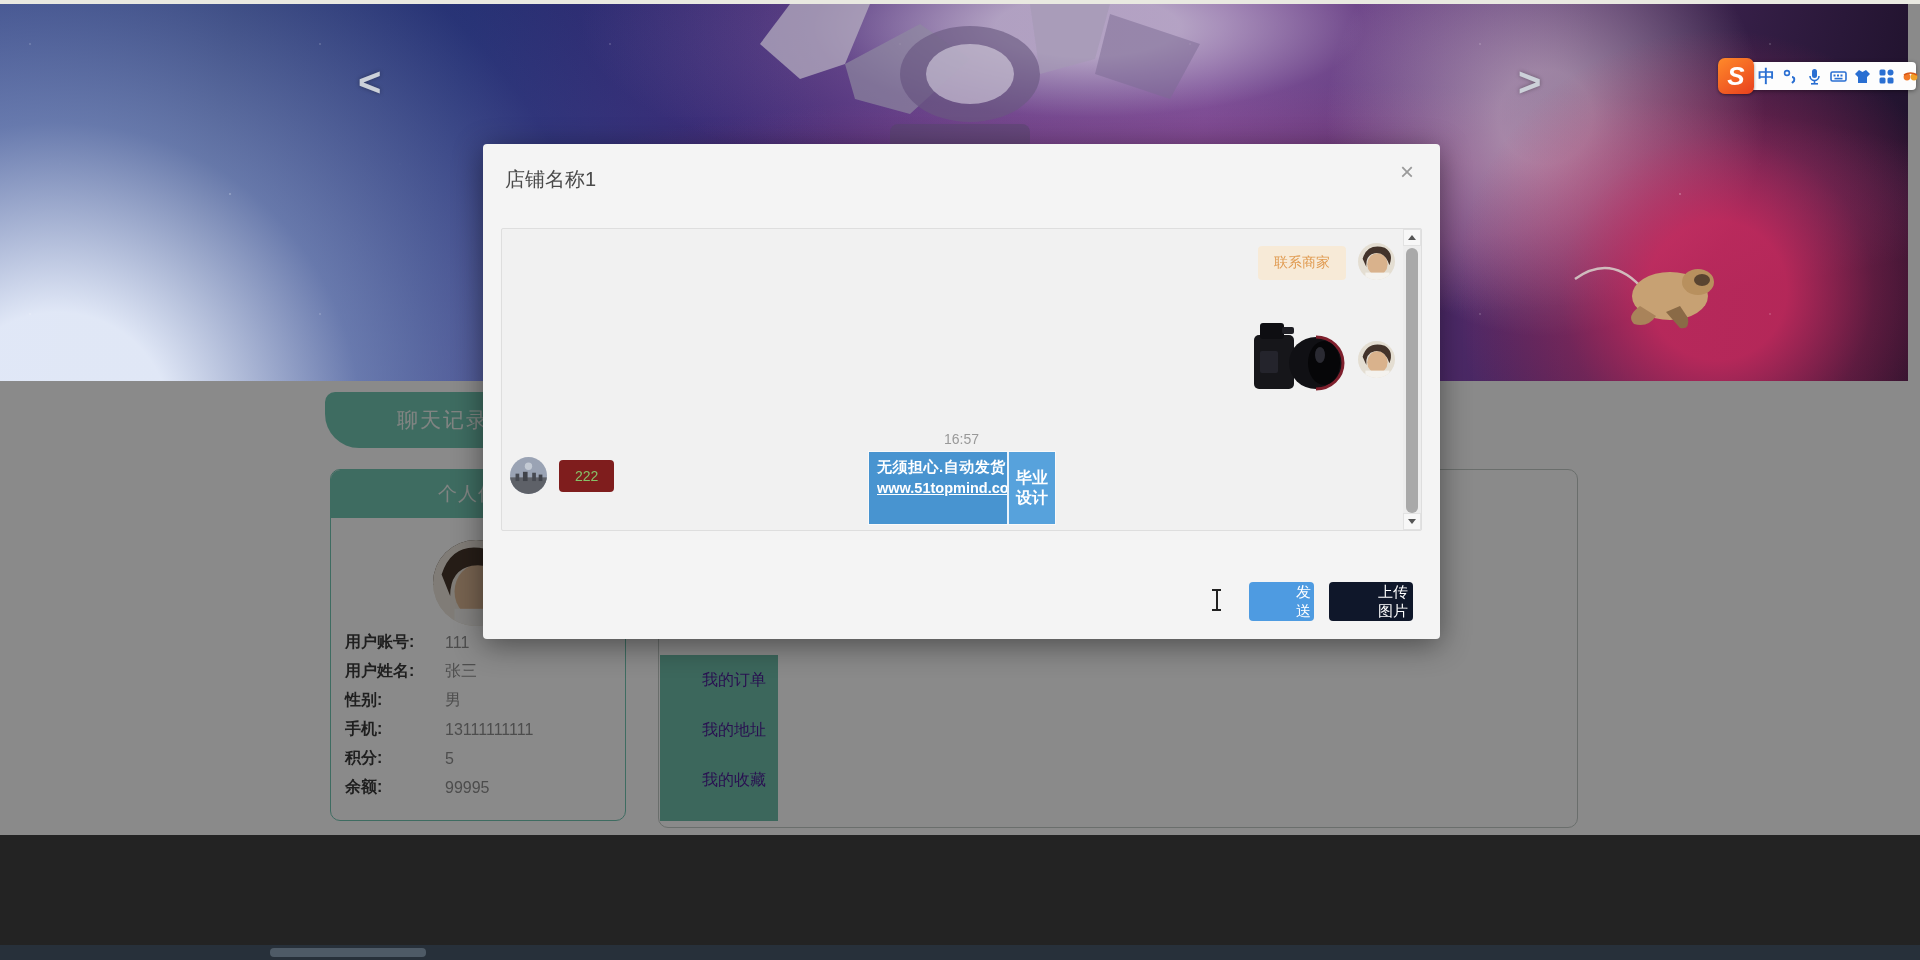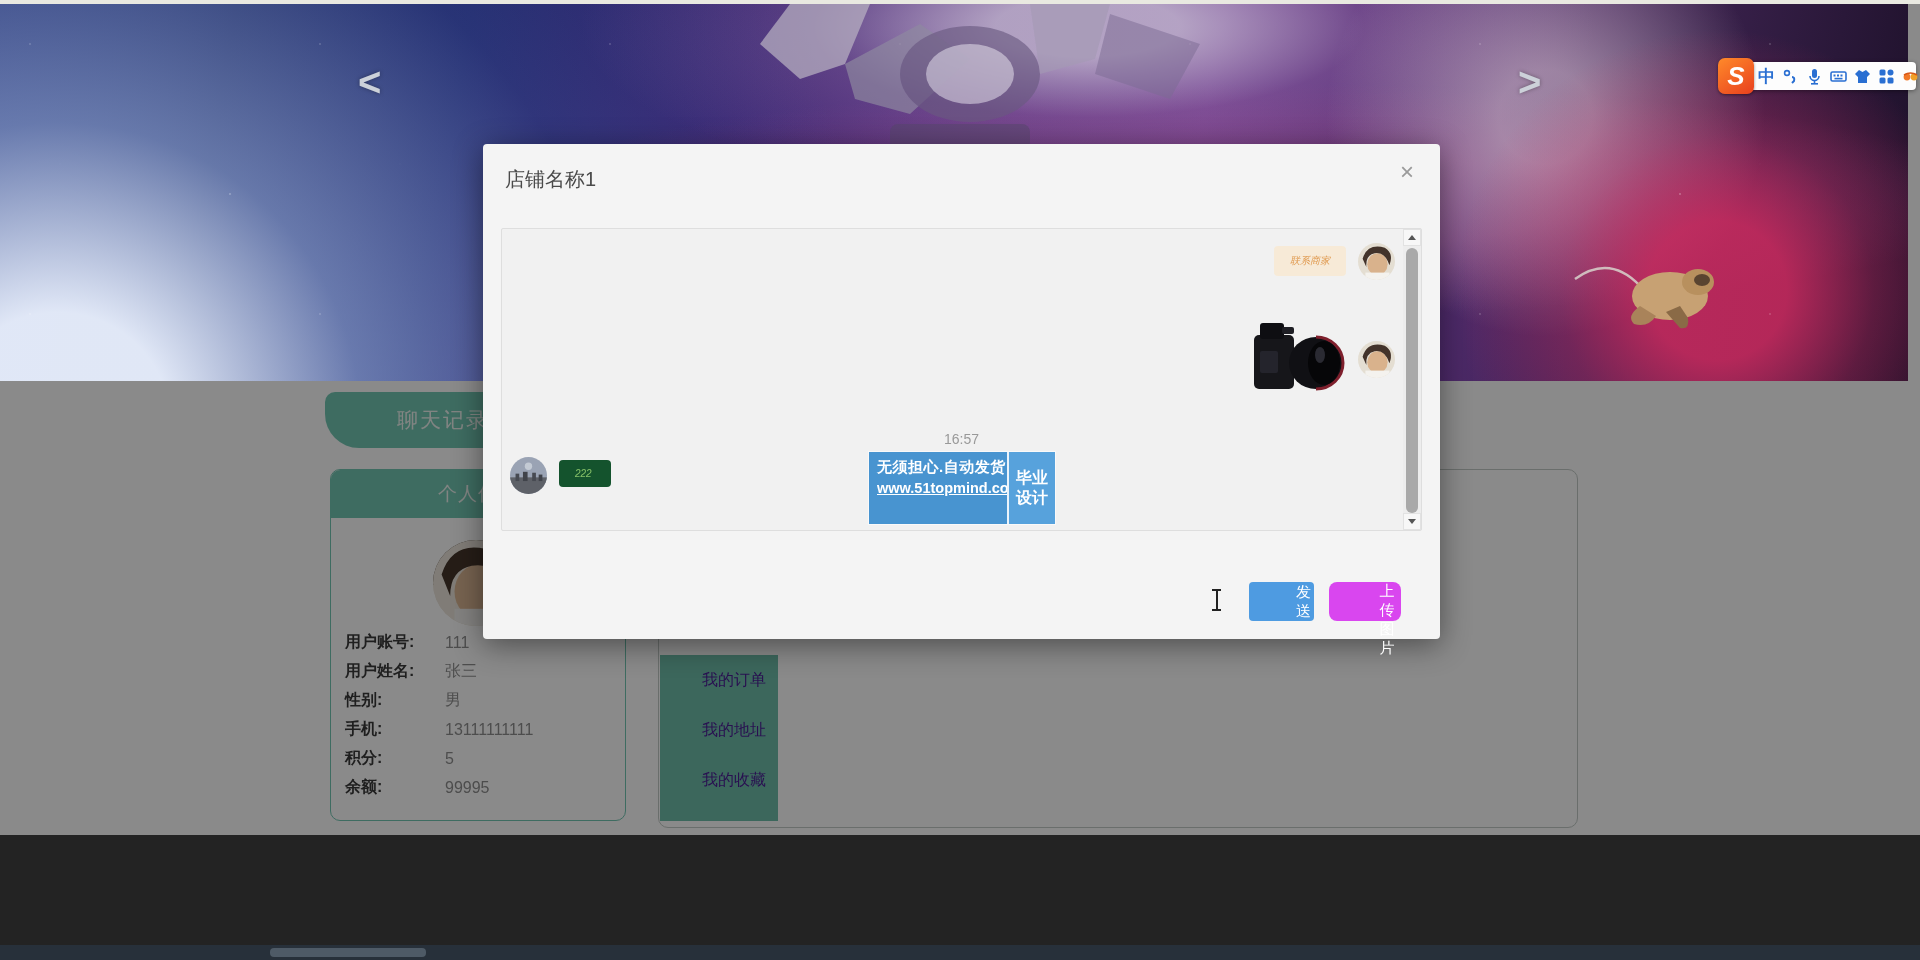--- a/index.html
+++ b/index.html
@@ -82,23 +82,23 @@
   .tri-up { position:absolute; left:5px; top:6px; width:0; height:0; border-left:4px solid transparent;
     border-right:4px solid transparent; border-bottom:5px solid #555; }
   .tri-down { position:absolute; left:5px; top:6px; width:0; height:0; border-left:4px solid transparent;
     border-right:4px solid transparent; border-top:5px solid #555; }
   .v-thumb { position:absolute; left:3px; top:19px; width:12px; height:265px; border-radius:6px; background:#a9a9a9; }
 
   
   .avatar { width:37px; height:37px; border-radius:50%; overflow:hidden; flex:none; }
   .msg-right { position:absolute; right:26px; display:flex; align-items:flex-start; }
   .msg-left  { position:absolute; left:8px;  display:flex; align-items:flex-start; }
-  .bubble { font-size:10px; padding:8px 16px; border-radius:4px;font-style:italic; }
+  .bubble { font-size:14px; padding:8px 16px; border-radius:4px; }
   .bubble.inquiry { background:#f7ead7; color:#e09a50; margin-right:12px; margin-top:3px; }
-  .bubble.user { background:#14532d; color:#86c168; margin-left:12px; margin-top:3px; min-width:52px; text-align:left; }
+  .bubble.user { background:#7f1d1d; color:#86c168; margin-left:12px; margin-top:3px; min-width:52px; text-align:left; }
   .msg1 { top:14px; }
   .msg2 { top:86px; }
   .msg3 { top:228px; }
   .camera-img { width:96px; height:84px; margin-right:10px; }
   .timestamp { position:absolute; top:202px; left:0; width:100%; text-align:center; color:#999; font-size:14px; }
 
   
   .watermark { position:absolute; left:386px; top:308px; width:186px; height:72px; display:flex; z-index:120;
     box-shadow:0 0 0 1px rgba(255,255,255,.6); }
   .wm-left { width:138px; background:#4894d0; color:#fff; padding:6px 6px 4px 8px; }
@@ -108,21 +108,21 @@
     display:flex; flex-direction:column; align-items:center; justify-content:center; line-height:1.25; }
 
   
   .chat-input { position:absolute; left:18px; top:438px; width:736px; height:39px; background:#f6f6f6;
     border:2px solid #4a90d9; border-radius:4px; font-size:16px; color:#666; padding:0 14px;
     display:flex; align-items:center; }
   .caret { display:inline-block; width:1px; height:18px; background:#444; margin-left:1px; }
   .btn { position:absolute; top:438px; height:39px; border:none; border-radius:4px; color:#fff; font-size:15px;
     cursor:pointer; font-family:inherit;padding-left:44px; }
   .btn-send { left:766px; width:65px; background:#4e9be1; }
-  .btn-upload { left:846px; width:72px; background:#d946ef;border-radius:8px; }
+  .btn-upload { left:846px; width:84px; background:#0f172a; }
 
   
   .ibeam { position:absolute; left:1212px; top:588px; width:9px; height:24px; z-index:310; }
   .ibeam .stem { position:absolute; left:4px; top:2px; width:1.6px; height:20px; background:#222; }
   .ibeam .serif { position:absolute; left:0; width:9px; height:1.6px; background:#222; }
   .ibeam .s-top { top:1px; } .ibeam .s-bot { bottom:1px; }
 
   
   .ime { position:absolute; left:1718px; top:58px; z-index:200; width:200px; height:36px; }
   .ime-bar { position:absolute; left:26px; top:4px; width:172px; height:28px; background:#fdfdfd; border-radius:4px;

